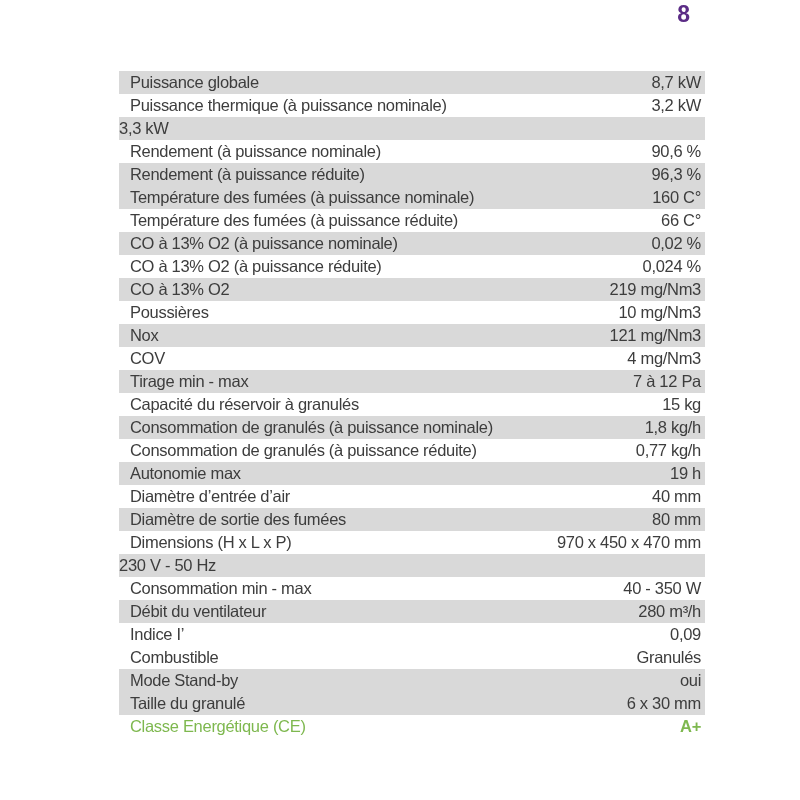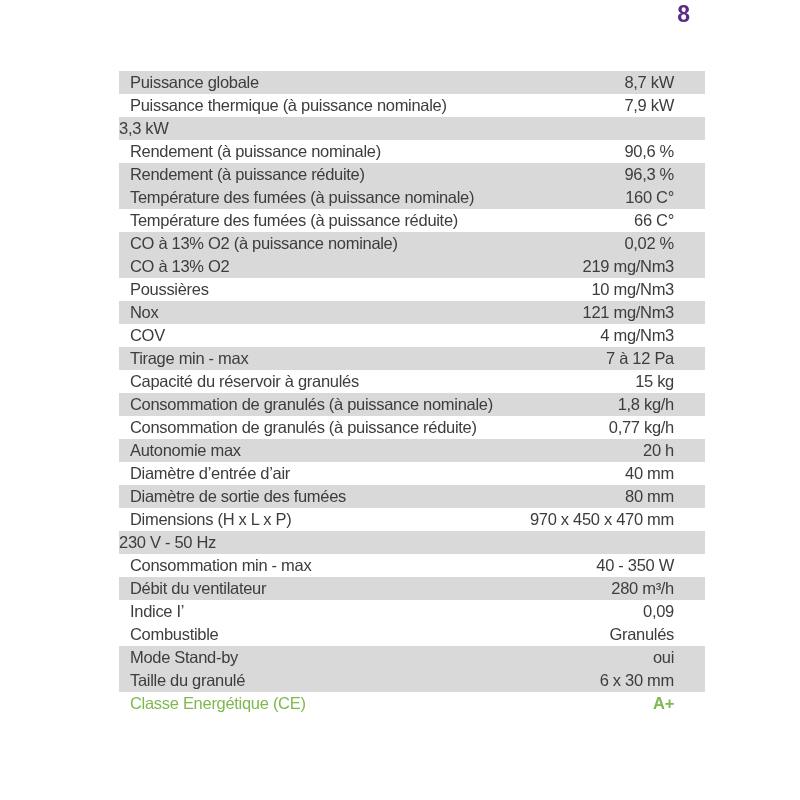--- a/index.html
+++ b/index.html
@@ -44,21 +44,21 @@
   .row.shaded {
     background: var(--shade, #d9d9d9);
   }
   .row.green {
     color: var(--green, #7eb84f);
   }
   .label {
     padding-left: 11px;
   }
   .value {
-    padding-right: 31px;
+    padding-right: 4px;
     text-align: right;
   }
   .value.bold {
     font-weight: bold;
   }
   .value.stars {
     font-size: 18px;
     letter-spacing: 1.5px;
     color: var(--green, #7eb84f);
   }
@@ -68,21 +68,21 @@
 
 <div class="page-number">8</div>
 
 <div class="spec-table">
     <div class="row shaded">
       <span class="label">Puissance globale</span>
       <span class="value">8,7 kW</span>
     </div>
     <div class="row">
       <span class="label">Puissance thermique (à puissance nominale)</span>
-      <span class="value">7,9 kW</span>
+      <span class="value">3,2 kW</span>
     </div>
     <div class="row shaded">
       <span class="value">3,3 kW</span>
     </div>
     <div class="row">
       <span class="label">Rendement (à puissance nominale)</span>
       <span class="value">90,6 %</span>
     </div>
     <div class="row shaded">
       <span class="label">Rendement (à puissance réduite)</span>
@@ -92,20 +92,24 @@
       <span class="label">Température des fumées (à puissance nominale)</span>
       <span class="value">160 C°</span>
     </div>
     <div class="row">
       <span class="label">Température des fumées (à puissance réduite)</span>
       <span class="value">66 C°</span>
     </div>
     <div class="row shaded">
       <span class="label">CO à 13% O2 (à puissance nominale)</span>
       <span class="value">0,02 %</span>
+    </div>
+    <div class="row">
+      <span class="label">CO à 13% O2 (à puissance réduite)</span>
+      <span class="value">0,024 %</span>
     </div>
     <div class="row shaded">
       <span class="label">CO à 13% O2</span>
       <span class="value">219 mg/Nm3</span>
     </div>
     <div class="row">
       <span class="label">Poussières</span>
       <span class="value">10 mg/Nm3</span>
     </div>
     <div class="row shaded">
@@ -127,21 +131,21 @@
     <div class="row shaded">
       <span class="label">Consommation de granulés (à puissance nominale)</span>
       <span class="value">1,8 kg/h</span>
     </div>
     <div class="row">
       <span class="label">Consommation de granulés (à puissance réduite)</span>
       <span class="value">0,77 kg/h</span>
     </div>
     <div class="row shaded">
       <span class="label">Autonomie max</span>
-      <span class="value">20 h</span>
+      <span class="value">19 h</span>
     </div>
     <div class="row">
       <span class="label">Diamètre d’entrée d’air</span>
       <span class="value">40 mm</span>
     </div>
     <div class="row shaded">
       <span class="label">Diamètre de sortie des fumées</span>
       <span class="value">80 mm</span>
     </div>
     <div class="row">

